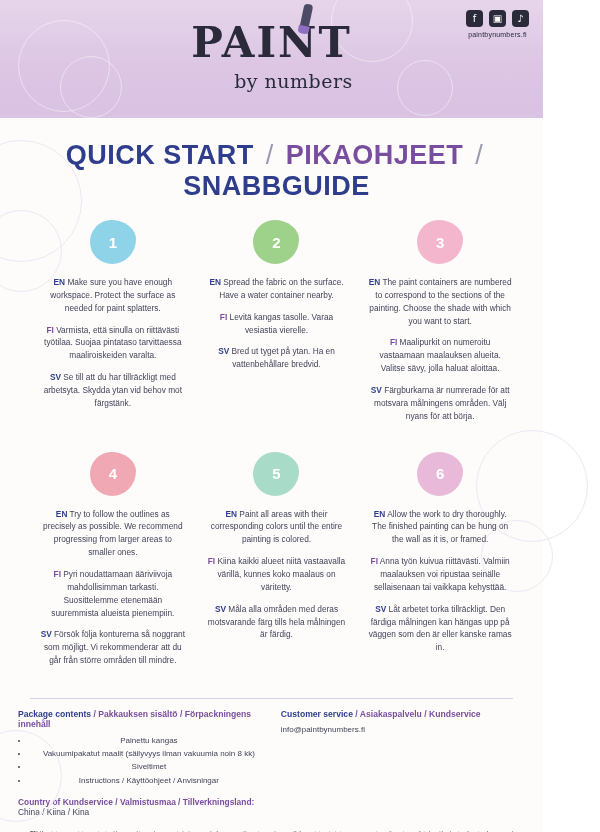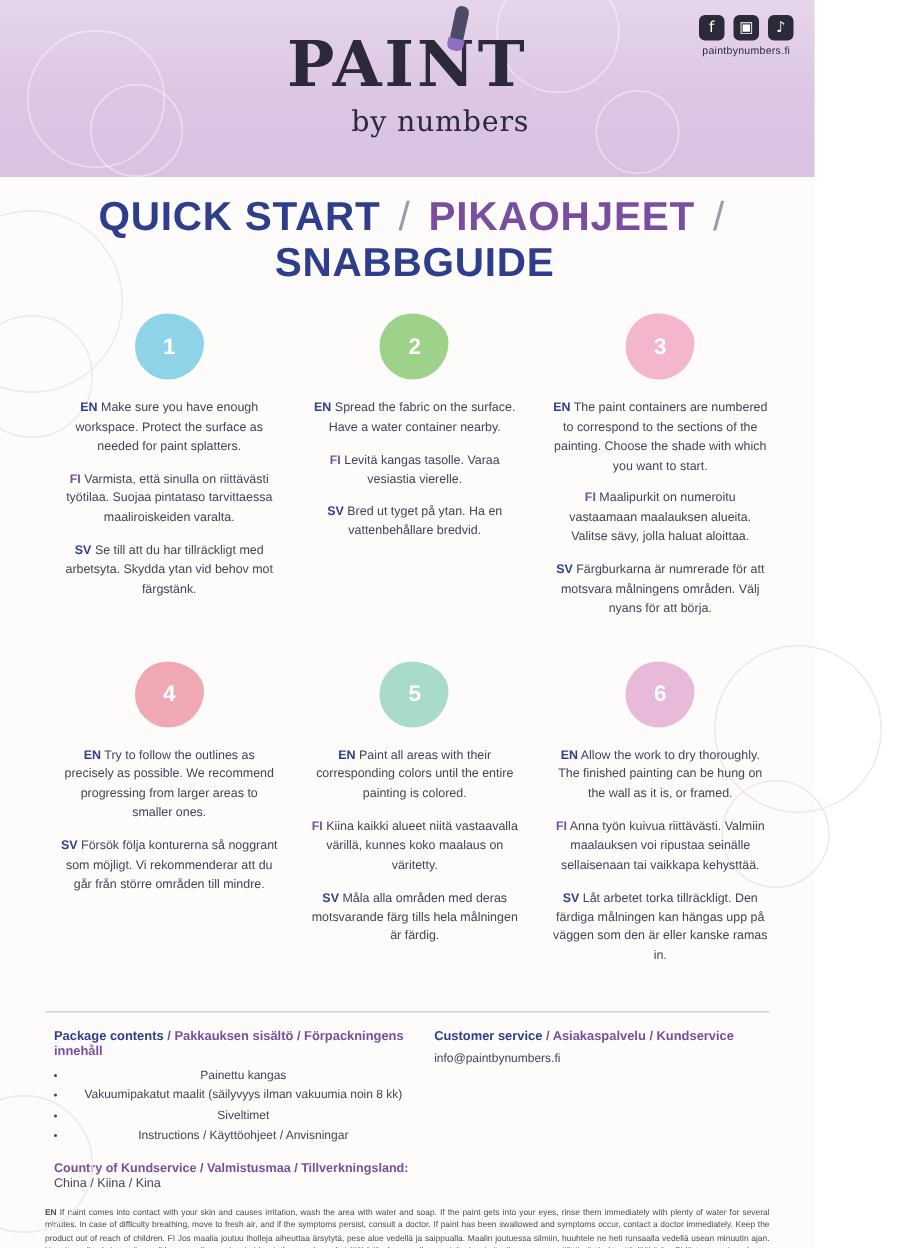--- a/index.html
+++ b/index.html
@@ -107,21 +107,21 @@
   .social-url {
     margin-top: 4px;
     font-size: 7px;
     color: #2a2a3a;
     letter-spacing: 0.2px;
   }
 
   
   .content {
     position: relative;
-    padding: 11px 30px 0 30px;
+    padding: 22px 30px 0 30px;
     margin-left: 10px;
   }
   .title-row {
     text-align: center;
     font-size: 27px;
     font-weight: bold;
     letter-spacing: 0.5px;
     margin-bottom: 18px;
     font-family: "Liberation Sans", sans-serif;
   }
@@ -169,21 +169,21 @@
   .ptext { color: #43435a; }
 
   .row2 { margin-top: 20px; }
 
   
   .divider {
     margin: 22px 30px 0 30px;
     border-top: 1px solid #d8cfe4;
   }
   .footer {
-    padding: 10px 30px 0 36px;
+    padding: 10px 30px 0 18px;
     display: grid;
     grid-template-columns: 1.08fr 1fr;
     column-gap: 12px;
   }
   .f-head {
     font-size: 8.6px;
     font-weight: bold;
     color: #7a4e9e;
     margin-bottom: 5px;
   }
@@ -322,20 +322,21 @@
 
     <div class="grid row2">
 
       <div class="cell">
         <div class="blob">
           <div class="splat" style="background:#f0a9b4"></div>
           <div class="num">4</div>
         </div>
         <div class="lines">
           <div class="para"><span class="lang lang-en">EN</span> <span class="ptext">Try to follow the outlines as precisely as possible. We recommend progressing from larger areas to smaller ones.</span></div>
+          <div class="para"><span class="lang lang-fi">FI</span> <span class="ptext">Pyri noudattamaan ääriviivoja mahdollisimman tarkasti. Suosittelemme etenemään suuremmista alueista pienempiin.</span></div>
           <div class="para"><span class="lang lang-sv">SV</span> <span class="ptext">Försök följa konturerna så noggrant som möjligt. Vi rekommenderar att du går från större områden till mindre.</span></div>
         </div>
       </div>
 
       <div class="cell">
         <div class="blob">
           <div class="splat" style="background:#a8dcc8"></div>
           <div class="num">5</div>
         </div>
         <div class="lines">

